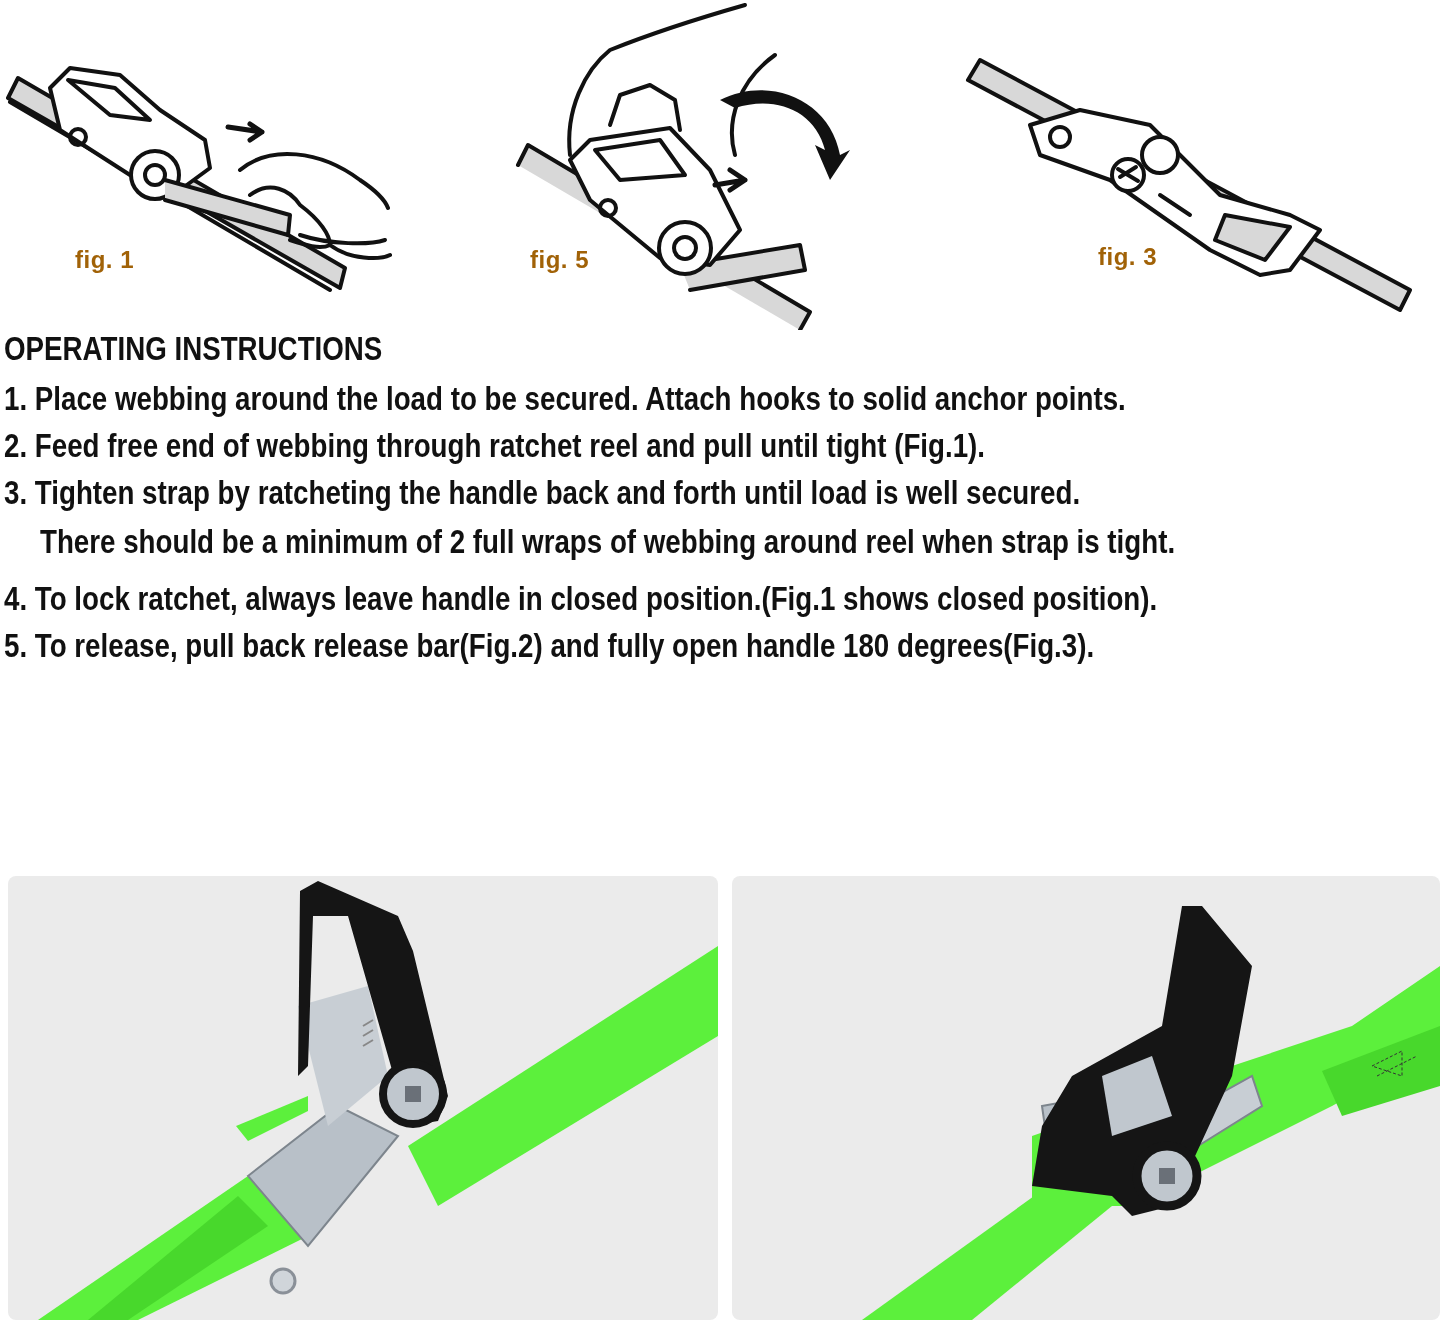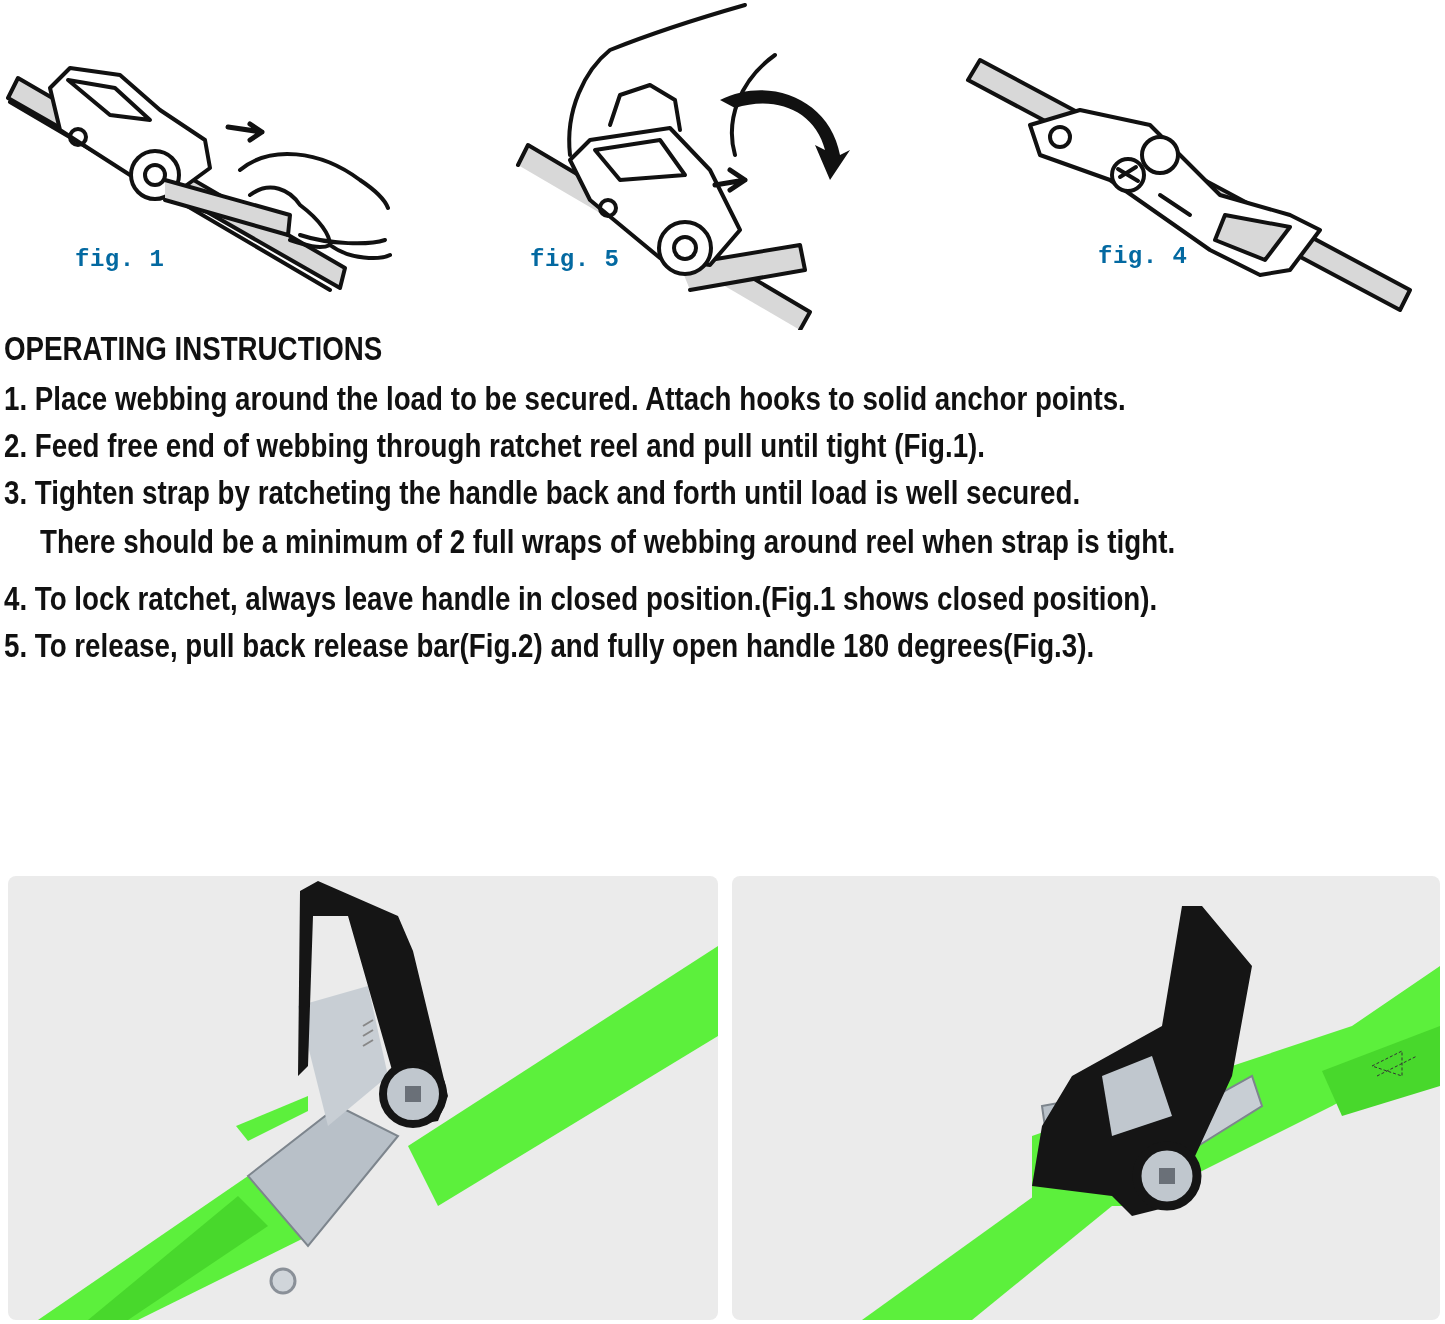--- a/index.html
+++ b/index.html
@@ -1,21 +1,21 @@
 <!DOCTYPE html>
 <html><head>
   <meta charset="utf-8">
   <style>
     html, body { margin: 0; padding: 0; background: #ffffff; }
     body { width: 1445px; height: 1324px; position: relative; overflow: hidden;
            font-family: "Liberation Sans", sans-serif; color: #111; }
     .fig { position: absolute; }
     .fig svg { display: block; }
-    .fig-label { position: absolute; font-family: Liberation Mono, monospace; font-weight: bold;
-                 font-size: 24px; color: #0369a1; letter-spacing: 0.5px; }
+    .fig-label { position: absolute; font-family: Liberation Sans, sans-serif; font-weight: bold;
+                 font-size: 24px; color: #a16207; letter-spacing: 0.5px; }
     .instructions { position: absolute; left: 4px; top: 330px; width: 1440px; }
     .heading { position: absolute; left: 0; top: 0; font-family: "Liberation Sans Narrow", "Liberation Sans", sans-serif;
                font-weight: bold; font-size: 33px; transform: scaleX(0.84); transform-origin: left top;
                color: #111; white-space: nowrap; }
     .step { position: absolute; left: 0; font-family: "Liberation Sans", sans-serif; font-weight: bold;
             font-size: 33px; transform: scaleX(0.84); transform-origin: left top; color: #111; white-space: nowrap; }
     .photo { position: absolute; top: 876px; height: 444px; background: #ebebeb; border-radius: 8px; overflow: hidden; }
   </style>
 </head>
 <body>
@@ -67,21 +67,21 @@
       <path d="M8,25 L20,5 L450,235 L440,255 Z" fill="#d8d8d8"></path>
       <path d="M70,70 L120,55 L190,70 L260,140 L330,160 L360,175 L330,215 L300,220 L250,195 L150,125 L80,100 Z" fill="#fff"></path>
       <path d="M265,160 L330,172 L305,205 L255,185 Z" fill="#d8d8d8"></path>
       <circle cx="100" cy="82" r="10"></circle>
       <circle cx="168" cy="120" r="16" fill="#fff"></circle>
       <path d="M158,114 L178,126 M160,122 L176,112"></path>
       <circle cx="200" cy="100" r="18" fill="#fff"></circle>
       <path d="M200,140 L230,160"></path>
     </g>
   </svg>
-  <div class="fig-label" style="left:138px;top:188px;">fig. 4</div>
+  <div class="fig-label" style="left:138px;top:188px;">fig. 3</div>
 </div>
 
 <div class="instructions">
   <div class="heading">OPERATING INSTRUCTIONS</div>
   <div class="step" style="top:50px;">1. Place webbing around the load to be secured. Attach  hooks to solid anchor points.</div>
   <div class="step" style="top:97px;">2. Feed free end of webbing through ratchet reel and pull until tight (Fig.1).</div>
   <div class="step" style="top:144px;">3. Tighten strap by ratcheting the handle back and forth until load is well secured.</div>
   <div class="step" style="top:193px;left:36px;">There should be a minimum of 2 full wraps of webbing around reel when strap is tight.</div>
   <div class="step" style="top:250px;">4. To lock ratchet, always leave handle in closed position.(Fig.1 shows closed position).</div>
   <div class="step" style="top:297px;">5. To release, pull back release bar(Fig.2) and fully open handle 180 degrees(Fig.3).</div>

